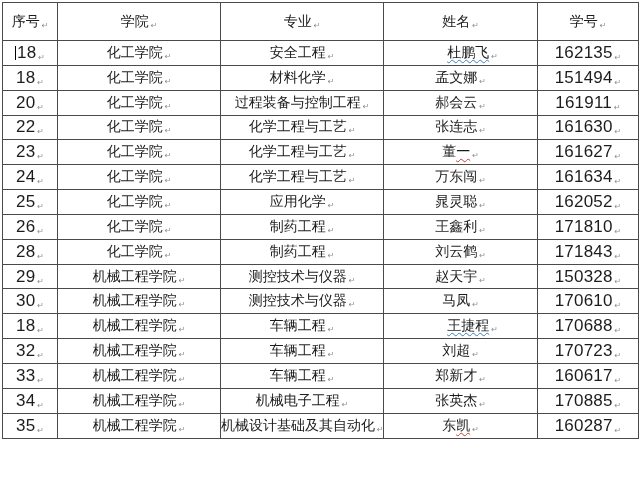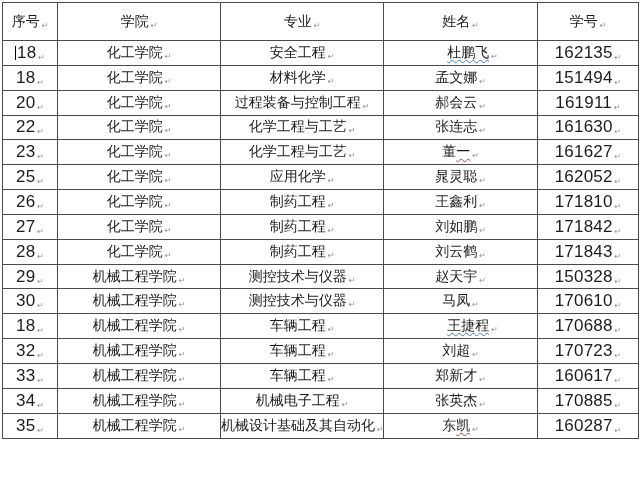--- a/index.html
+++ b/index.html
@@ -108,39 +108,39 @@
         <td><span class="num">161630</span><span class="pmark">↵</span></td>
       </tr>
       <tr>
         <td><span class="num">23</span><span class="pmark">↵</span></td>
         <td><span>化工学院</span><span class="pmark">↵</span></td>
         <td><span>化学工程与工艺</span><span class="pmark">↵</span></td>
         <td><span>董</span><span class="u-red">一</span><span class="pmark">↵</span></td>
         <td><span class="num">161627</span><span class="pmark">↵</span></td>
       </tr>
       <tr>
+        <td><span class="num">24</span><span class="pmark">↵</span></td>
+        <td><span>化工学院</span><span class="pmark">↵</span></td>
+        <td><span>化学工程与工艺</span><span class="pmark">↵</span></td>
+        <td><span>万东闯</span><span class="pmark">↵</span></td>
+        <td><span class="num">161634</span><span class="pmark">↵</span></td>
+      </tr>
+      <tr>
         <td><span class="num">25</span><span class="pmark">↵</span></td>
         <td><span>化工学院</span><span class="pmark">↵</span></td>
         <td><span>应用化学</span><span class="pmark">↵</span></td>
         <td><span>晁灵聪</span><span class="pmark">↵</span></td>
         <td><span class="num">162052</span><span class="pmark">↵</span></td>
       </tr>
       <tr>
         <td><span class="num">26</span><span class="pmark">↵</span></td>
         <td><span>化工学院</span><span class="pmark">↵</span></td>
         <td><span>制药工程</span><span class="pmark">↵</span></td>
         <td><span>王鑫利</span><span class="pmark">↵</span></td>
         <td><span class="num">171810</span><span class="pmark">↵</span></td>
-      </tr>
-      <tr>
-        <td><span class="num">27</span><span class="pmark">↵</span></td>
-        <td><span>化工学院</span><span class="pmark">↵</span></td>
-        <td><span>制药工程</span><span class="pmark">↵</span></td>
-        <td><span>刘如鹏</span><span class="pmark">↵</span></td>
-        <td><span class="num">171842</span><span class="pmark">↵</span></td>
       </tr>
       <tr>
         <td><span class="num">28</span><span class="pmark">↵</span></td>
         <td><span>化工学院</span><span class="pmark">↵</span></td>
         <td><span>制药工程</span><span class="pmark">↵</span></td>
         <td><span>刘云鹤</span><span class="pmark">↵</span></td>
         <td><span class="num">171843</span><span class="pmark">↵</span></td>
       </tr>
       <tr>
         <td><span class="num">29</span><span class="pmark">↵</span></td>

